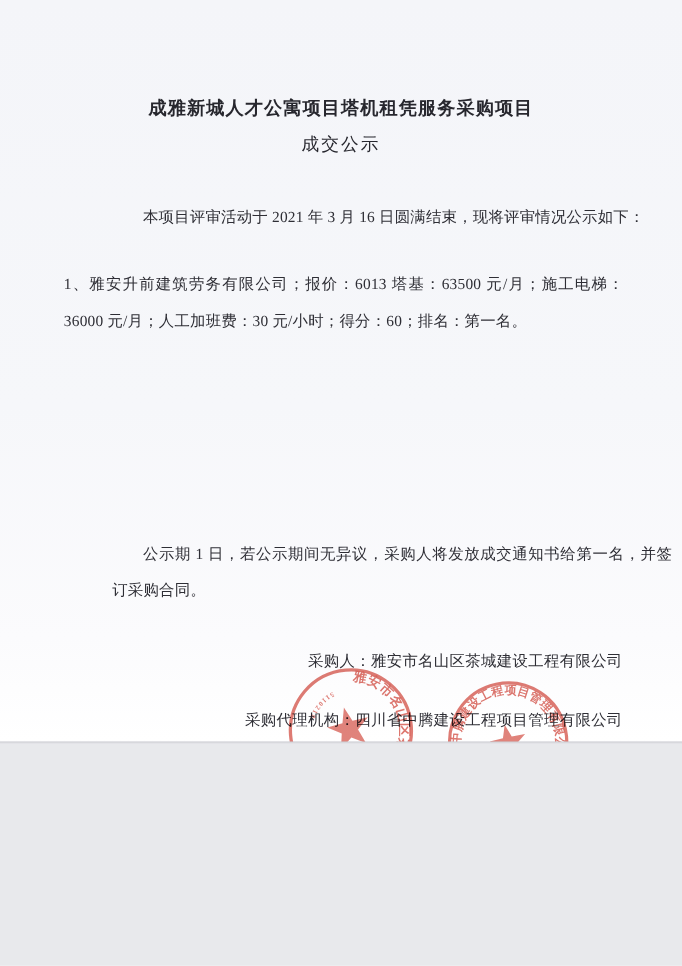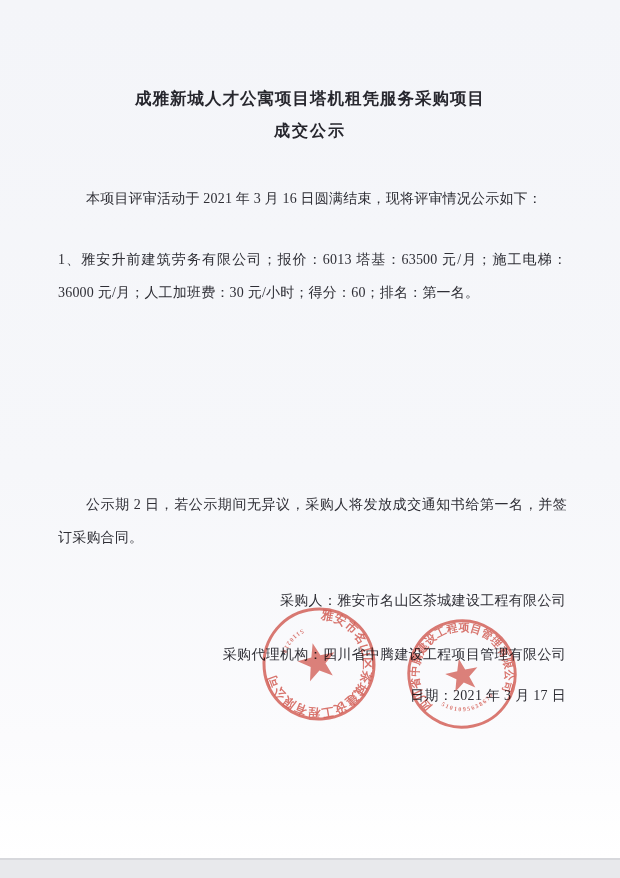--- a/index.html
+++ b/index.html
@@ -1,43 +1,43 @@
 <!DOCTYPE html>
 <html><head>
 <meta charset="utf-8">
 <style>
   html,body{margin:0;padding:0;background:#e8e9ec;}
   .page{
     position:relative;
-    width:620px;height:860px;
+    width:620px;height:676px;
     margin:0 auto;
     background:linear-gradient(180deg,#f4f5f9 0%,#f6f7fa 55%,#fbfbfd 86%,#ffffff 100%);
     border-bottom:2px solid #d7d8dc;
     box-sizing:border-box;
     overflow:hidden;
     font-family:"Liberation Serif","DejaVu Serif",serif;
     color:#2e2e35;
   }
   .doc-title{
     position:absolute;top:88px;left:0;width:620px;
     text-align:center;font-size:16.5px;font-weight:bold;
     letter-spacing:1px;color:#27272e;
   }
   .doc-subtitle{
     position:absolute;top:121px;left:0;width:620px;
-    text-align:center;font-size:16px;font-weight:bold;
+    text-align:center;font-size:16px;font-weight:normal;
     letter-spacing:2px;color:#27272e;
   }
   .body-text{
     position:absolute;left:58px;width:509px;
     font-size:14px;line-height:33px;
     text-align:justify;text-justify:inter-ideograph;
     letter-spacing:0.2px;
   }
-  .indent{text-indent:2em;}
+  .indent{text-indent:2em;margin-left:44px;}
   .intro{top:182px;}
   .bidders{top:243px;}
   .bidders p{margin:0;}
   .notice{top:488px;}
   .sign-line{
     position:absolute;right:54px;width:520px;
     text-align:right;font-size:14px;letter-spacing:0.3px;
   }
   .purchaser-line{top:592px;}
   .agency-line{top:646px;}
@@ -61,21 +61,21 @@
 
   <div class="doc-title">成雅新城人才公寓项目塔机租凭服务采购项目</div>
   <div class="doc-subtitle">成交公示</div>
 
   <div class="body-text indent intro">本项目评审活动于 2021 年 3 月 16 日圆满结束，现将评审情况公示如下：</div>
 
   <div class="bidders body-text">
     <p>1、雅安升前建筑劳务有限公司；报价：6013 塔基：63500 元/月；施工电梯：36000 元/月；人工加班费：30 元/小时；得分：60；排名：第一名。</p>
   </div>
 
-  <div class="body-text indent notice">公示期 2 日，若公示期间无异议，采购人将发放成交通知书给第一名，并签订采购合同。</div>
+  <div class="body-text indent notice">公示期 1 日，若公示期间无异议，采购人将发放成交通知书给第一名，并签订采购合同。</div>
 
   <div class="sign-line purchaser-line">采购人：雅安市名山区茶城建设工程有限公司</div>
   <div class="sign-line agency-line">采购代理机构：四川省中腾建设工程项目管理有限公司</div>
   <div class="sign-line date-line">日期：2021 年 3 月 17 日</div>
 
   <svg class="seal seal-left" viewBox="0 0 120 120" xmlns="http://www.w3.org/2000/svg">
     <defs>
       <path id="arcNameL" d="M 23 86 A 45 45 0 1 1 97 86" fill="none"></path>
       <path id="arcSerialL" d="M 24 76 A 40 40 0 0 0 96 76" fill="none"></path>
     </defs>

